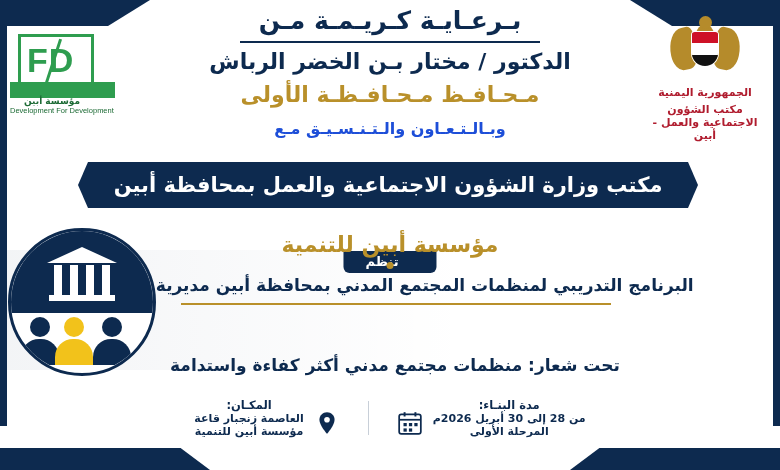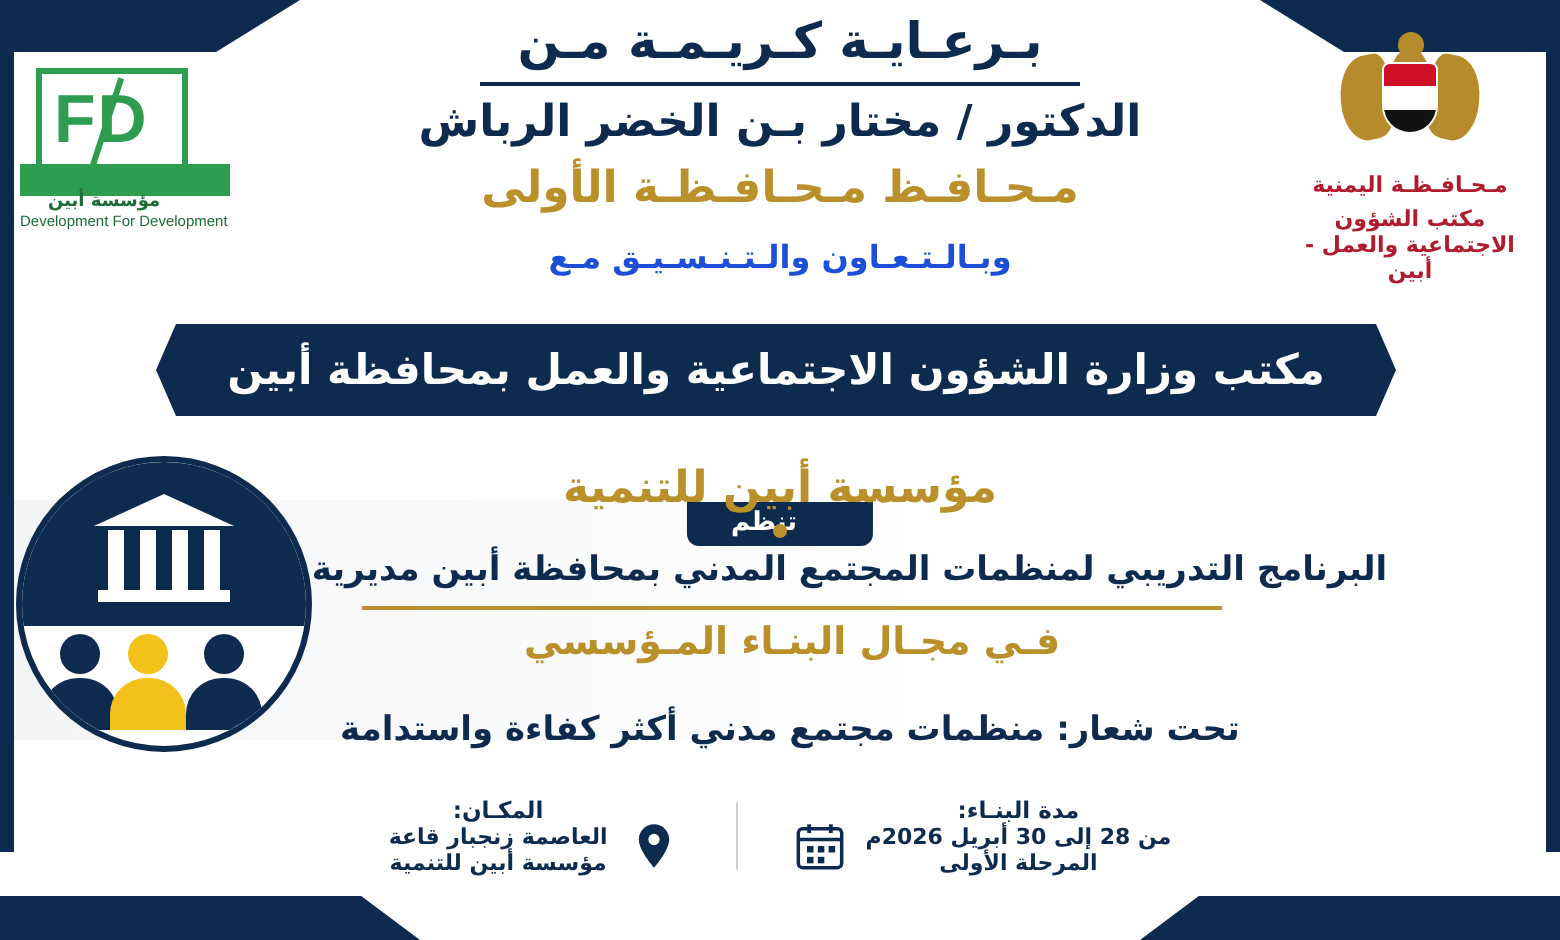--- a/index.html
+++ b/index.html
@@ -488,21 +488,21 @@
       <div class="wing-l"></div>
       <div class="wing-r"></div>
       <div class="bird-body"></div>
       <div class="bird-head"></div>
       <div class="shield">
         <i class="red"></i>
           <i class="white"></i>
           <i class="black"></i>
       </div>
     </div>
-    <div class="emblem-t3">مـحـافـظـة اليمنية</div>
+    <div class="emblem-t3">الجمهورية اليمنية</div>
     <div class="emblem-t1">مكتب الشؤون</div>
     <div class="emblem-t2">الاجتماعية والعمل - أبين</div>
   </div>
 
   <div class="hdr">
     <div class="hdr-l1">بـرعـايـة كـريـمـة مـن</div>
     <div class="hdr-rule"></div>
     <div class="hdr-l2">الدكتور / مختار بـن الخضر الرباش</div>
     <div class="hdr-l3">مـحـافـظ مـحـافـظـة الأولى</div>
     <div class="hdr-l4">وبـالـتـعـاون والـتـنـسـيـق مـع</div>
@@ -511,21 +511,20 @@
   <div class="banner">مكتب وزارة الشؤون الاجتماعية والعمل بمحافظة أبين</div>
 
   <div class="pill">تنظم</div>
 
   <div class="org">مؤسسة أبين للتنمية</div>
   <div class="org-dot"></div>
 
   <div class="prog">
     <div class="prog-line1">البرنامج التدريبي لمنظمات المجتمع المدني بمحافظة أبين مديرية زنجبار</div>
     <div class="prog-sep"></div>
-    <div class="prog-line2">فـي مجـال البنـاء المـؤسسي</div>
   </div>
 
   <div class="slogan">تحت شعار: منظمات مجتمع مدني أكثر كفاءة واستدامة</div>
 
   <div class="circle-illus">
     <div class="ci-top"></div>
     <div class="ci-bank">
       <div class="ci-roof"></div>
       <div class="ci-cols">
         <span></span>

